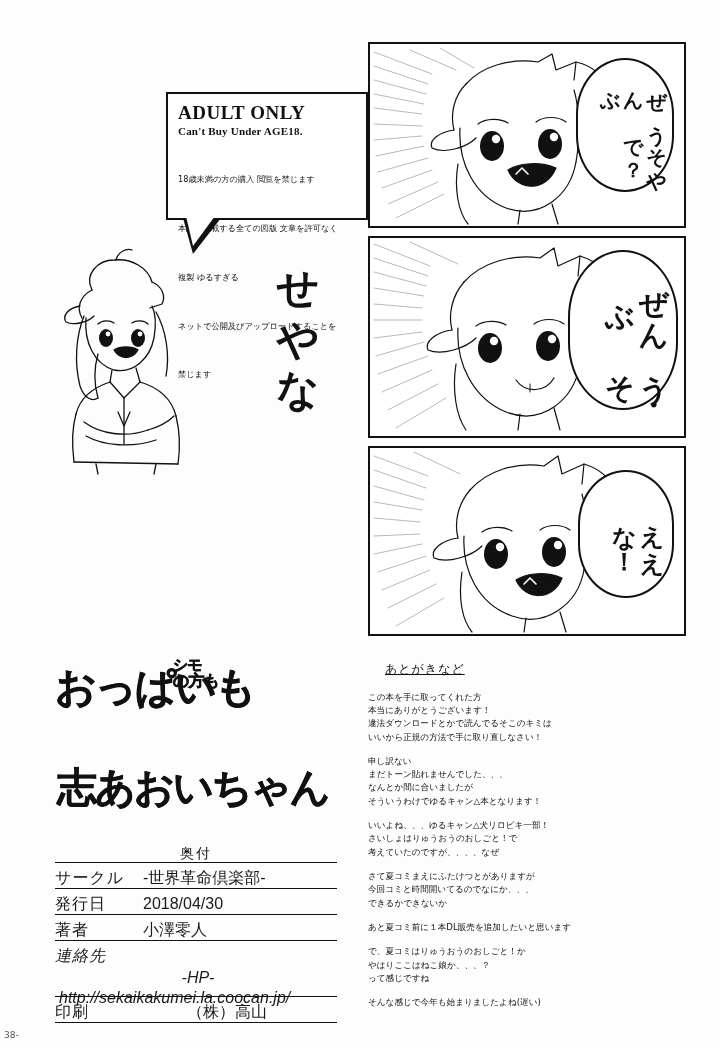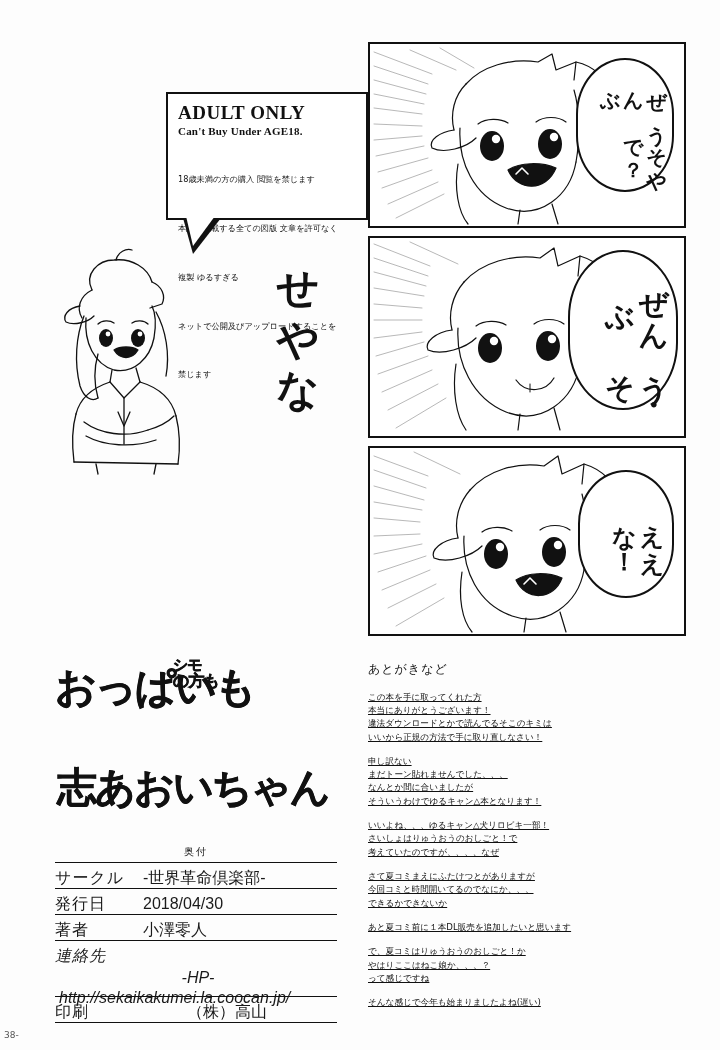--- a/index.html
+++ b/index.html
@@ -163,21 +163,21 @@
     position: absolute;
     left: 55px;
     top: 845px;
     width: 282px;
     font-family: "DejaVu Sans", sans-serif;
     font-size: 9.5px;
     color: #111;
   }
   .colophon-title {
     text-align: center;
-    font-size: 10px;
+    font-size: 14px;
     margin-bottom: 7px;
     letter-spacing: 2px;
   }
   .colo-row {
     display: flex;
     align-items: baseline;
     margin-bottom: 12px;
   }
   .colo-label { width: 88px; flex: 0 0 88px; letter-spacing: 1px; }
   .colo-value { flex: 1 1 auto; }
@@ -203,24 +203,25 @@
     top: 660px;
     width: 300px;
     font-family: "DejaVu Sans", sans-serif;
     font-size: 8.6px;
     line-height: 1.55;
     color: #111;
   }
   .afterword h3 {
     font-size: 12px;
     font-weight: normal;
-    margin: 0 0 12px 0;
+    margin: 0 0 12px 17px;
     letter-spacing: 1px;
-  }
-  .aw-para { margin-bottom: 11px; text-decoration: underline; }
+    text-decoration: underline;
+  }
+  .aw-para { margin-bottom: 11px; }
   .aw-para div { white-space: nowrap; }
 
   .page-number {
     position: absolute;
     left: 4px;
     top: 1030px;
     font-family: "DejaVu Sans", sans-serif;
     font-size: 9px;
     color: #555;
   }

